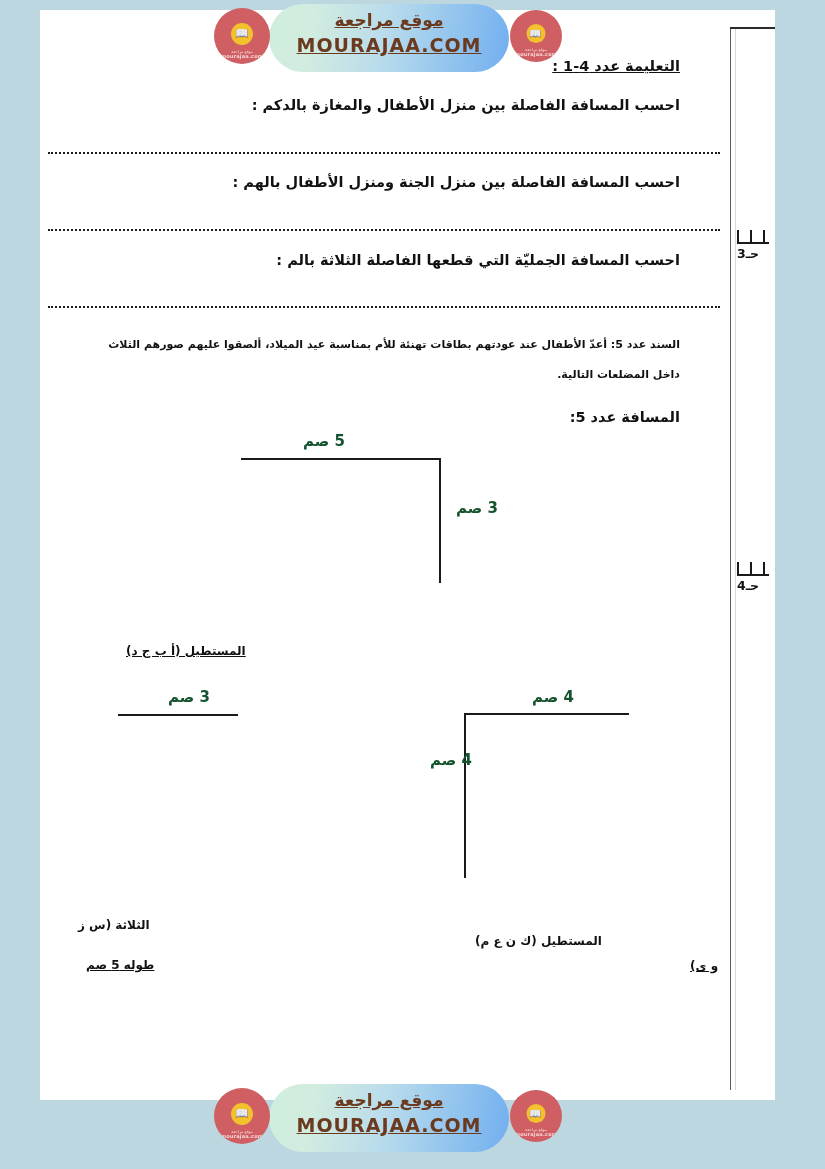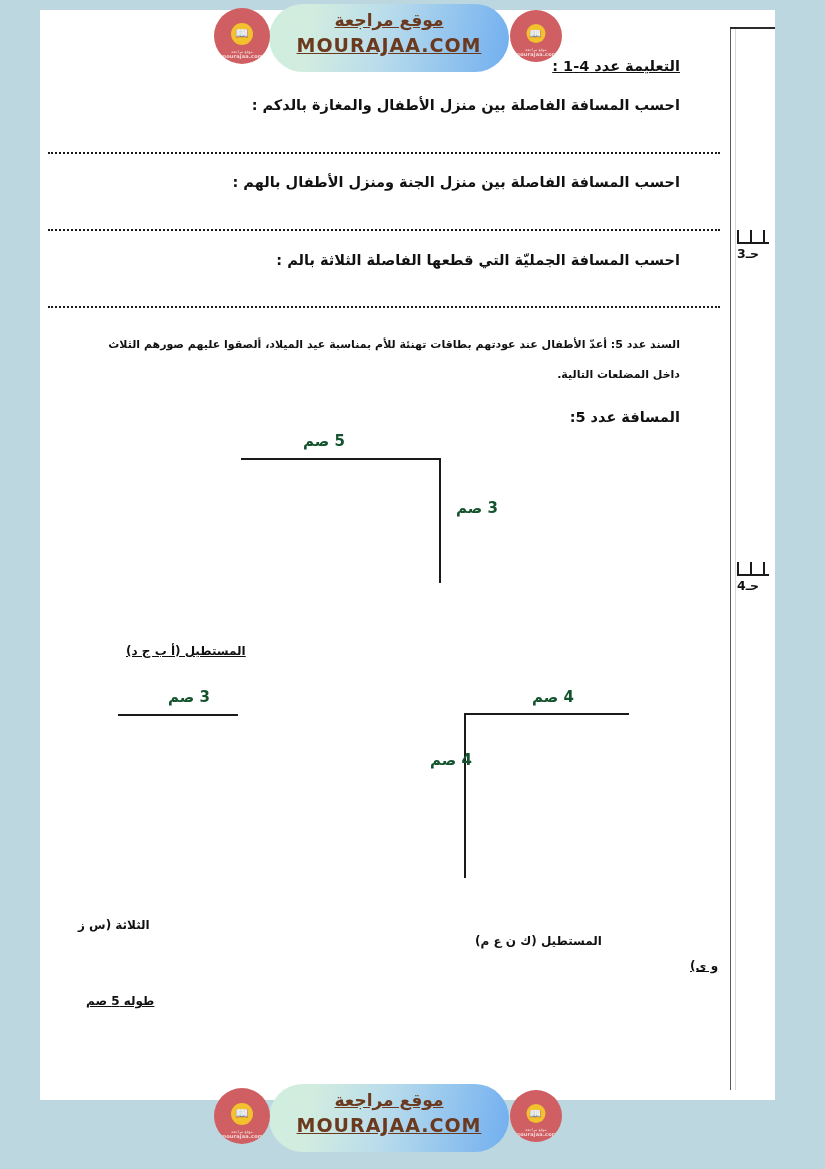--- a/index.html
+++ b/index.html
@@ -228,21 +228,21 @@
 <div class="seg-h" style="left:241px; top:458px; width:200px;"></div>
 <div class="seg-v" style="left:439px; top:458px; height:125px;"></div>
 <div class="fig-label" style="left:456px; top:499px;">3 صم</div>
 <div class="caption u" style="left:126px; top:644px;">المستطيل (أ ب ج د)</div>
 
 <div class="fig-label" style="left:168px; top:688px;">3 صم</div>
 <div class="seg-h" style="left:118px; top:714px; width:120px; height:2px;"></div>
 <div class="caption" style="left:78px; top:918px;">
   <span>الثلاثة  (س  ز</span>
 </div>
-<div class="caption u" style="left:86px; top:958px;margin-top:36px;">طوله 5 صم</div>
+<div class="caption u" style="left:86px; top:958px;">طوله 5 صم</div>
 
 <div class="fig-label" style="left:532px; top:688px;">4 صم</div>
 <div class="seg-h" style="left:464px; top:713px; width:165px; height:2px;"></div>
 <div class="seg-v" style="left:464px; top:713px; height:165px; width:2px;"></div>
 <div class="fig-label" style="left:430px; top:751px;">4 صم</div>
 <div class="caption" style="left:475px; top:918px;margin-top:16px;">المستطيل (ك ن ع م)</div>
 <div class="caption u" style="left:690px; top:959px;">و ى)</div>
 
 <div class="tickgroup" style="left:737px; top:230px;">
   <div class="t" style="left:0px;"></div>

